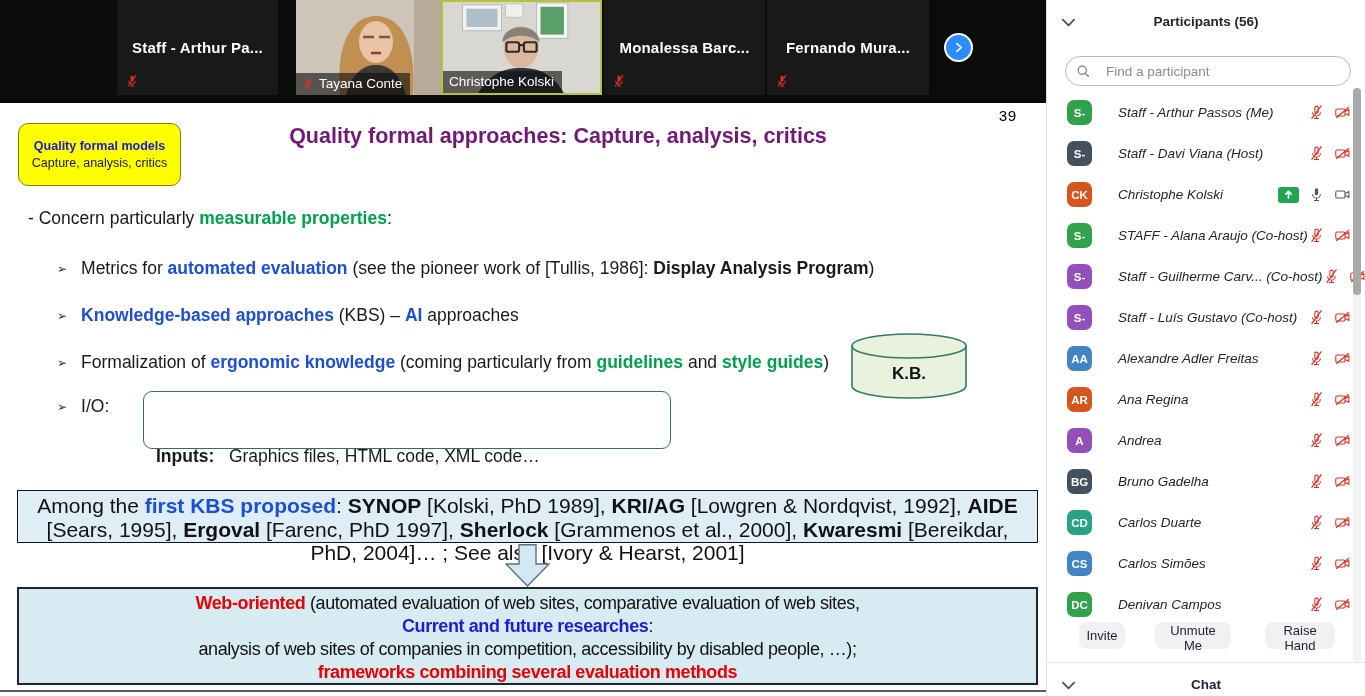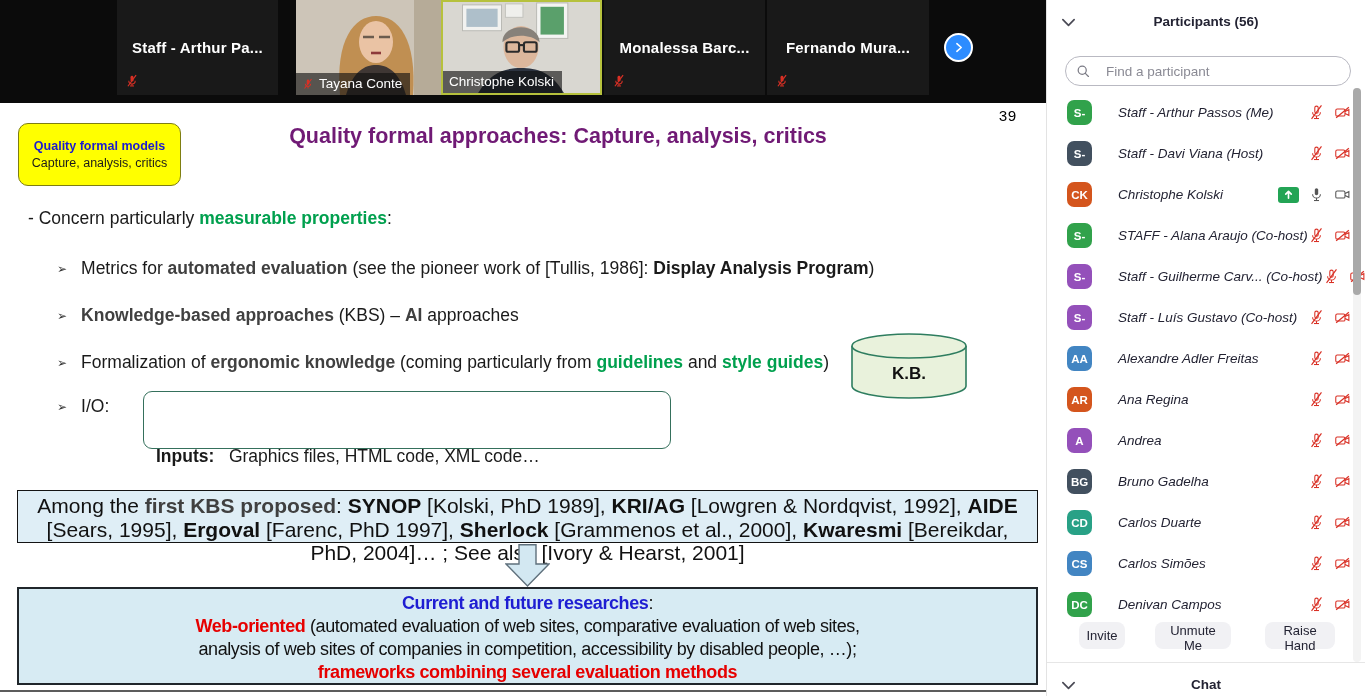--- a/index.html
+++ b/index.html
@@ -25,21 +25,21 @@
         border:1.5px solid #7e7e12;border-radius:10px;display:flex;flex-direction:column;
         align-items:center;justify-content:center;line-height:17px;text-align:center;}
   .ybox .l1{color:#1b1bd1;font-weight:700;font-size:12.5px;}
   .ybox .l2{color:#1a1a1a;font-size:12.5px;text-align:right;}
   .stitle{position:absolute;left:140px;right:70px;top:21px;text-align:center;color:#701a75;
           font-weight:700;font-size:21.5px;}
   .introline{position:absolute;left:28px;top:105px;}
   .bullet{position:absolute;left:57px;}
   .bglyph{font-size:12px;color:#333;margin-right:14px;vertical-align:1px;}
   .b1{top:155px;} .b2{top:202px;} .b3{top:249px;} .b4{top:293px;}
-  .sl-blue{color:#404040;font-weight:700;}
+  .sl-blue{color:#1d4ed8;font-weight:700;}
   .sl-green{color:#00a04e;font-weight:700;}
   .sl-bold{font-weight:700;}
   .iobox{position:absolute;left:143px;top:288px;width:528px;height:58px;border:1.5px solid #35705c;
          border-radius:9px;box-sizing:border-box;padding:4px 0 0 12px;line-height:24px;white-space:pre-wrap;}
   .kb{position:absolute;left:846px;top:229px;width:126px;height:68px;}
   .kb text{font-family:"Liberation Sans",sans-serif;font-weight:700;font-size:17px;fill:#111;}
   .kbsbox{position:absolute;left:17px;top:387px;width:1021px;height:53px;background:#dfeef6;
           border:1.6px solid #141414;box-sizing:border-box;text-align:center;
           padding:3px 12px 0 12px;font-size:21px;line-height:23.5px;color:#111;}
   .darrow{position:absolute;left:505px;top:441px;width:45px;height:43px;}
@@ -204,22 +204,22 @@
       <text x="63" y="47" text-anchor="middle">K.B.</text>
     </svg>
 
     <div class="kbsbox"><span>Among the </span><span class="sl-blue">first KBS proposed</span><span>: </span><span class="sl-bold">SYNOP</span><span> [Kolski, PhD 1989], </span><span class="sl-bold">KRI/AG</span><span> [Lowgren &amp; Nordqvist, 1992], </span><span class="sl-bold">AIDE</span><span> [Sears, 1995], </span><span class="sl-bold">Ergoval</span><span> [Farenc, PhD 1997], </span><span class="sl-bold">Sherlock</span><span> [Grammenos et al., 2000], </span><span class="sl-bold">Kwaresmi</span><span> [Bereikdar, PhD, 2004]… ; See also [Ivory &amp; Hearst, 2001]</span></div>
 
     <svg class="darrow" viewBox="0 0 45 43">
       <polygon points="14,0.8 31,0.8 31,20 44,20 22.5,42 1,20 14,20" fill="#d3e8f2" stroke="#5f707c" stroke-width="1.4"></polygon>
     </svg>
 
     <div class="futbox">
+      <div><span class="fb-red">Web-oriented</span><span> (automated evaluation of web sites, comparative evaluation of web sites,</span></div>
       <div><span class="fb-blue">Current and future researches</span><span>:</span></div>
-      <div><span class="fb-red">Web-oriented</span><span> (automated evaluation of web sites, comparative evaluation of web sites,</span></div>
       <div>analysis of web sites of companies in competition, accessibility by disabled people, …);</div>
       <div><span class="fb-red">frameworks combining several evaluation methods</span></div>
     </div>
 
     <div class="slide-bottom-edge"></div>
   </div>
 
   <div class="panel">
     <div class="phead">
       <svg class="chev" viewBox="0 0 16 12">

